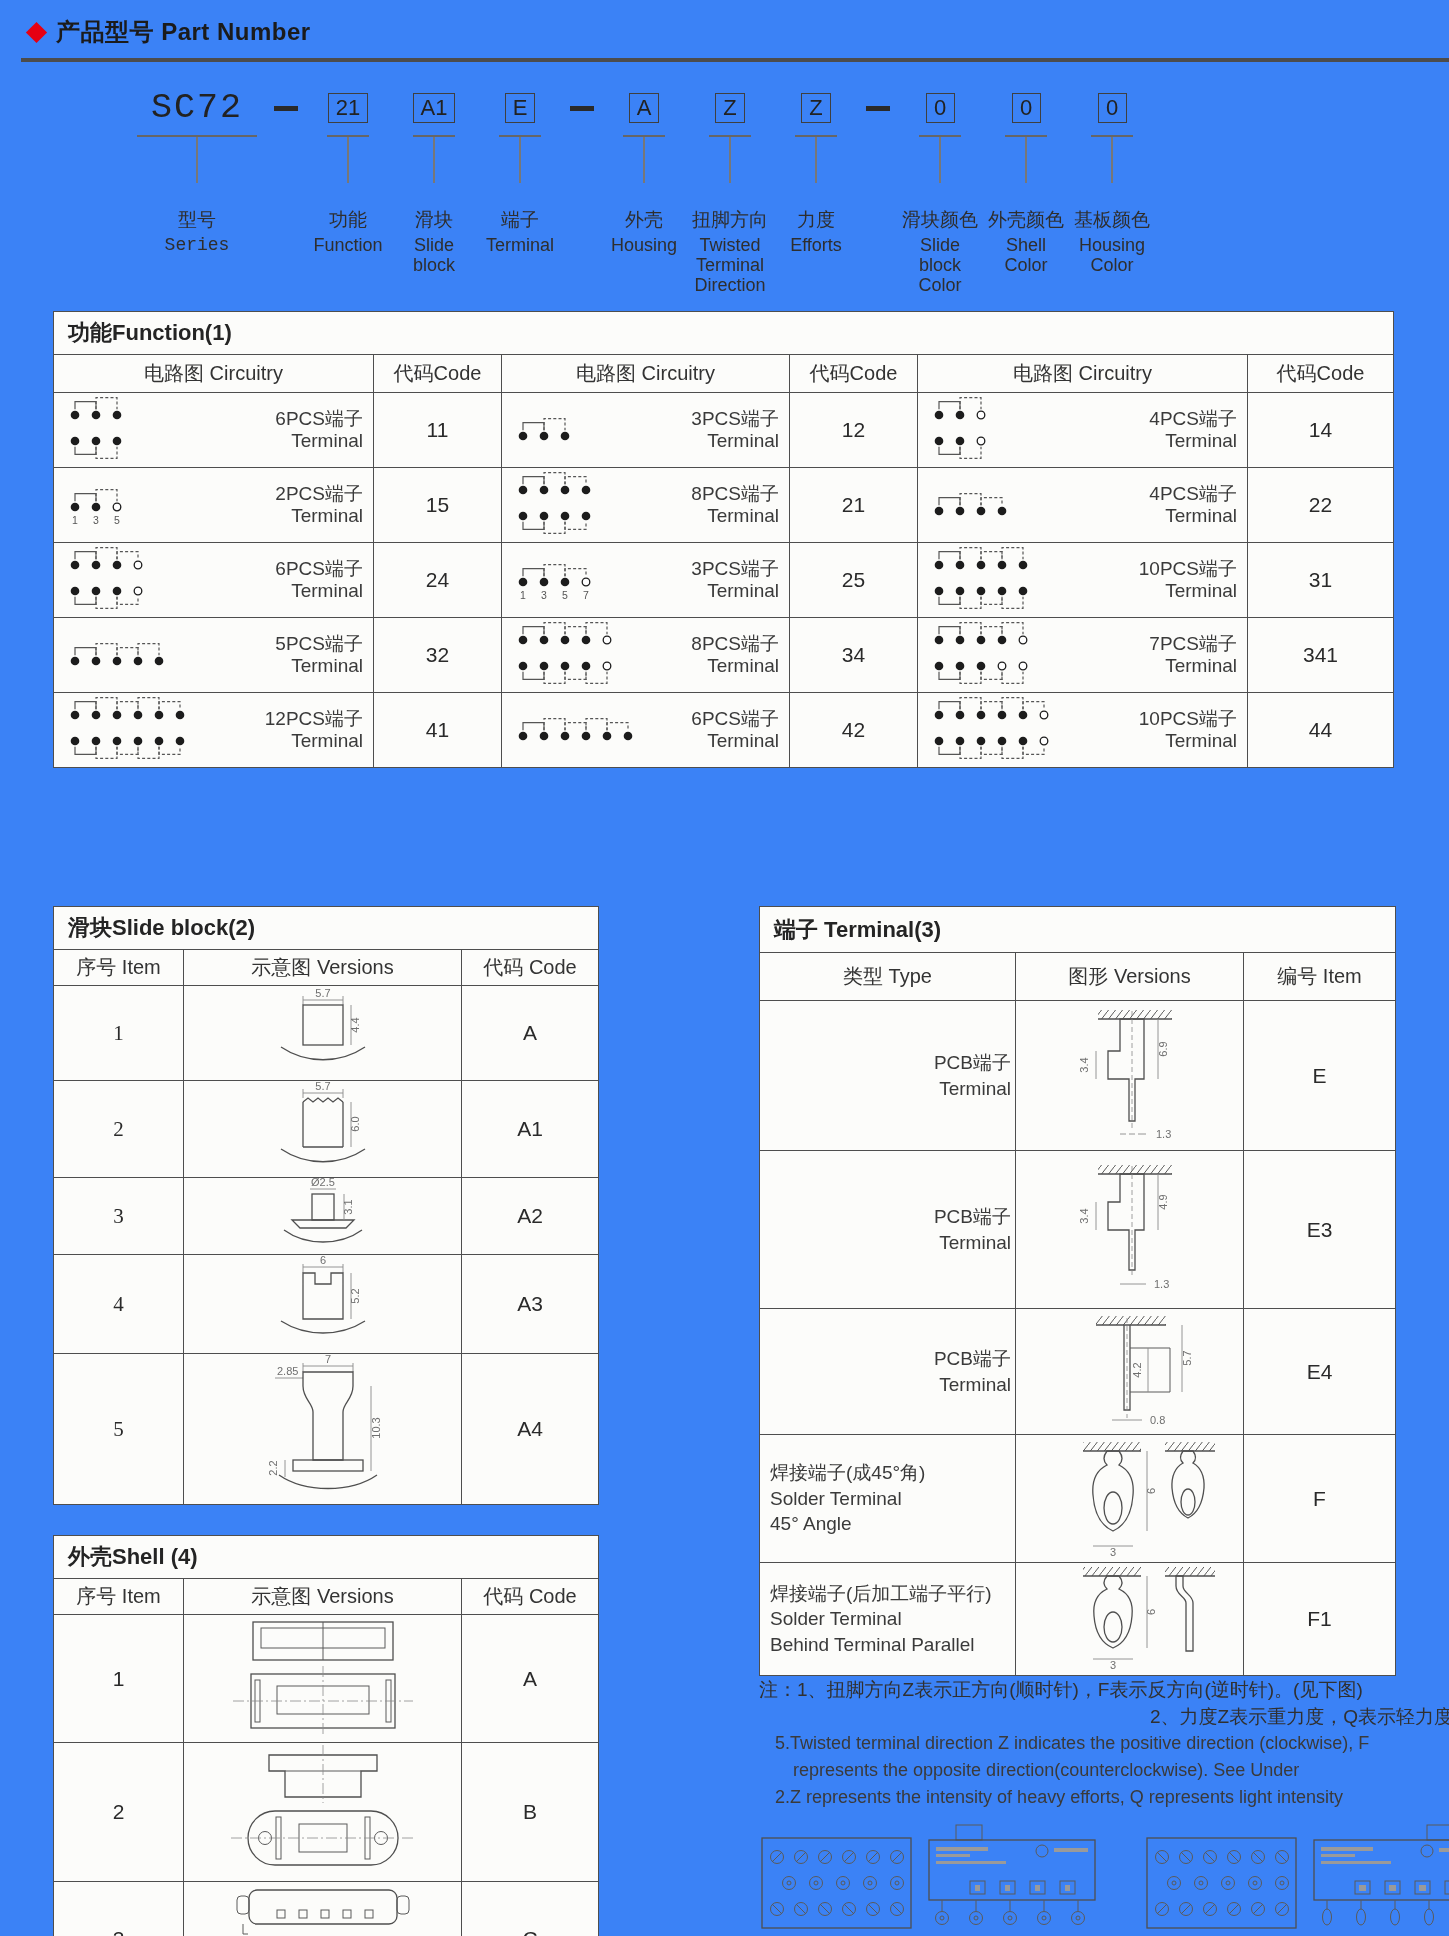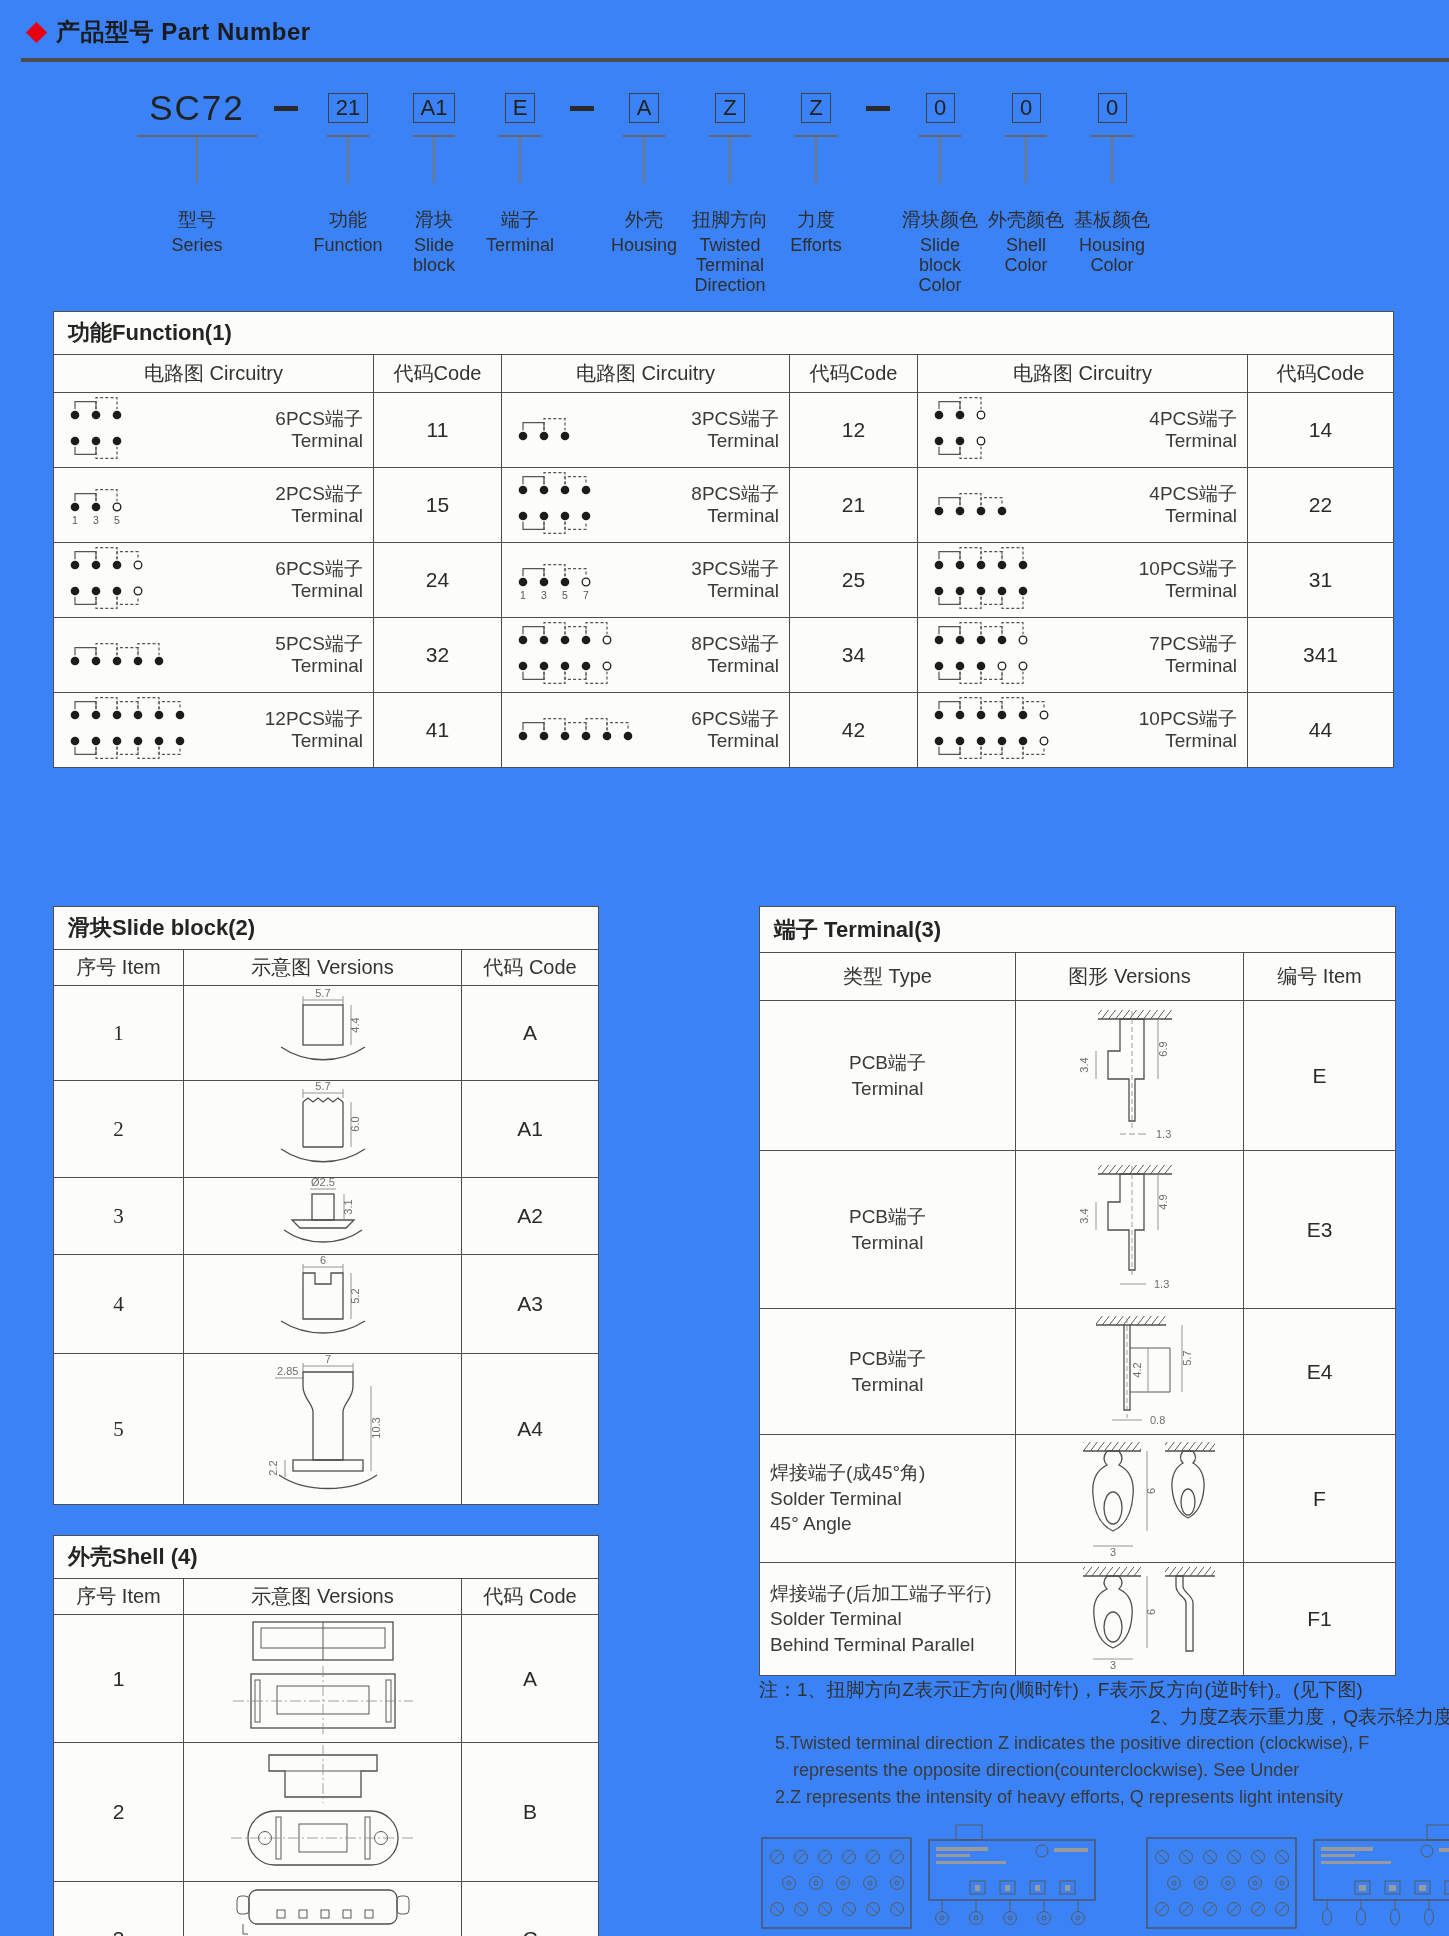--- a/index.html
+++ b/index.html
@@ -6,21 +6,21 @@
   .page{position:relative;width:1449px;height:1936px;background:#3b82f6;overflow:hidden;
         font-family:"Liberation Sans","DejaVu Sans",sans-serif;color:#2e2e2e;padding-left:11px;}
   
   .doc-header{display:flex;align-items:center;padding:16px 0 6px 14px;}
   .diamond{width:15px;height:15px;background:#e60012;transform:rotate(45deg);margin:0 12px 0 4px;flex:0 0 auto;}
   .doc-title{font-size:24px;font-weight:bold;color:#1b1b1b;letter-spacing:0.5px;}
   .rule{height:4px;background:#4c4c4c;margin:4px 10px 0 10px;}
   
   .pn{display:flex;align-items:flex-start;margin:24px 0 0 116px;}
   .pn-col{display:flex;flex-direction:column;align-items:center;width:86px;flex:0 0 auto;}
-  .pn-col.series{width:140px;}
+  .pn-col.series{width:140px;font-family:Liberation Mono, monospace;}
   .pn-col.dashcol{width:38px;}
   .pn-codebox{height:44px;display:flex;align-items:center;justify-content:center;}
   .pn-series-code{font-size:35px;font-weight:500;letter-spacing:2px;color:#222;}
   .pn-code{font-size:22px;border:1.6px solid #3f3f3f;padding:1px 7px;min-width:13px;text-align:center;color:#222;}
   .pn-dash{width:24px;height:5px;background:#2a2a2a;margin-top:20px;}
   .pn-ul{height:1.6px;background:#666;width:42px;margin-top:5px;}
   .pn-col.series .pn-ul{width:120px;}
   .pn-stem{width:1.4px;height:46px;background:#777;}
   .pn-zh{font-size:19px;margin-top:24px;color:#2e2e2e;white-space:nowrap;}
   .pn-en{font-size:18px;line-height:1.12;text-align:center;color:#2e2e2e;margin-top:2px;}
@@ -35,21 +35,21 @@
   .ftab{width:1340px;margin:16px 0 0 42px;}
   .circ{display:flex;align-items:center;justify-content:space-between;padding:2px 10px 2px 8px;}
   .circ-lab{text-align:right;font-size:19px;line-height:1.18;color:#3a3a3a;white-space:nowrap;}
   
   .cols{display:flex;align-items:flex-start;margin:138px 0 0 42px;}
   .leftcol{width:545px;flex:0 0 auto;}
   .rightcol{margin-left:161px;width:694px;flex:0 0 auto;}
   .stab{width:545px;}
   .ttab{width:636px;}
   .drawing-cell{text-align:center;}
-  .type-cell{font-size:19px;color:#3a3a3a;text-align:center;line-height:1.35;padding:4px;}
+  .type-cell{font-size:19px;color:#3a3a3a;text-align:right;line-height:1.35;padding:4px;}
   .type-cell.leftal{text-align:left;padding-left:10px;white-space:nowrap;}
   .shelltab{width:545px;margin-top:30px;}
   
   .notes{}
   .note{white-space:nowrap;line-height:27px;color:#303030;}
   .note.zh{font-size:19px;}
   .note.en{font-size:18px;color:#3a3a3a;}
   .ind1{padding-left:36px;text-align:right;}
   .ind2{padding-left:16px;}
   .ind3{padding-left:34px;}

